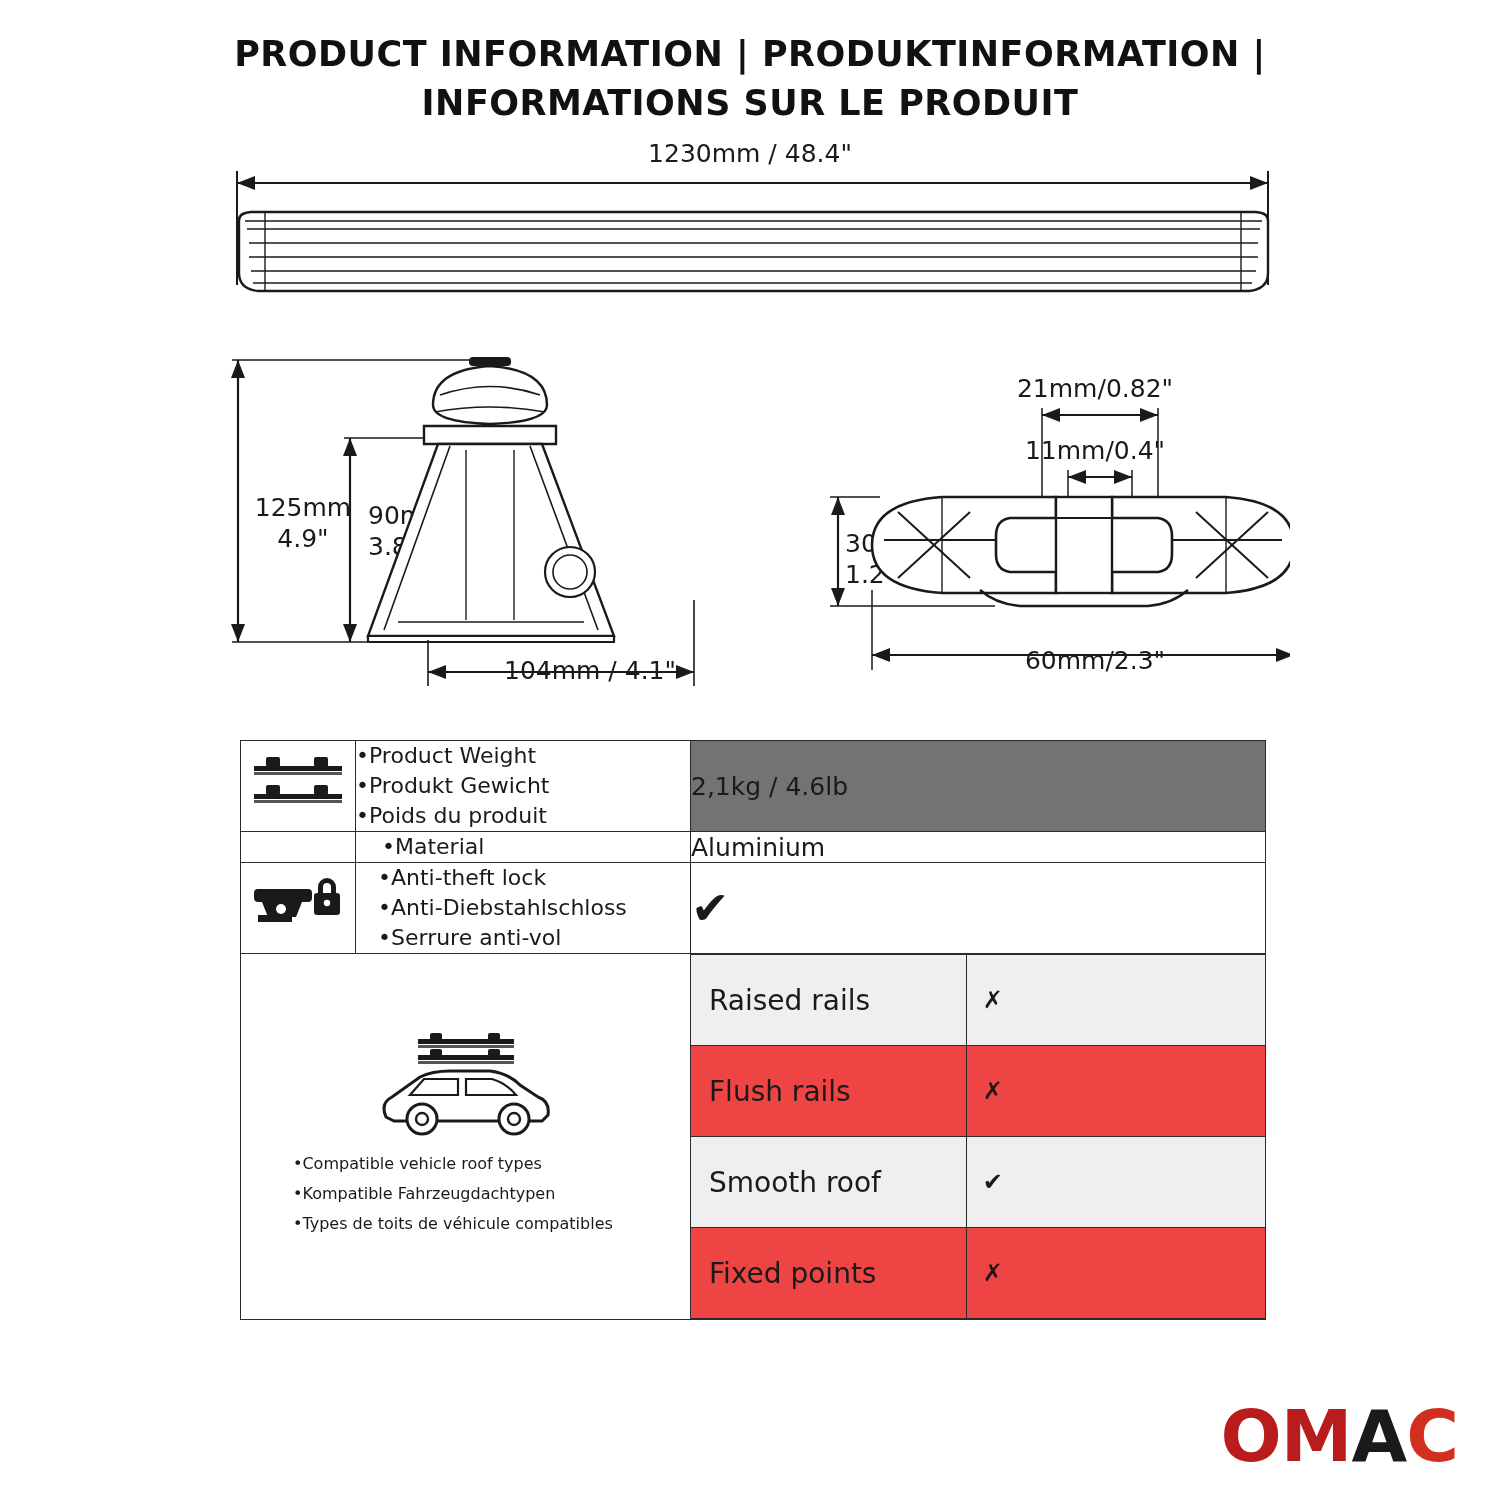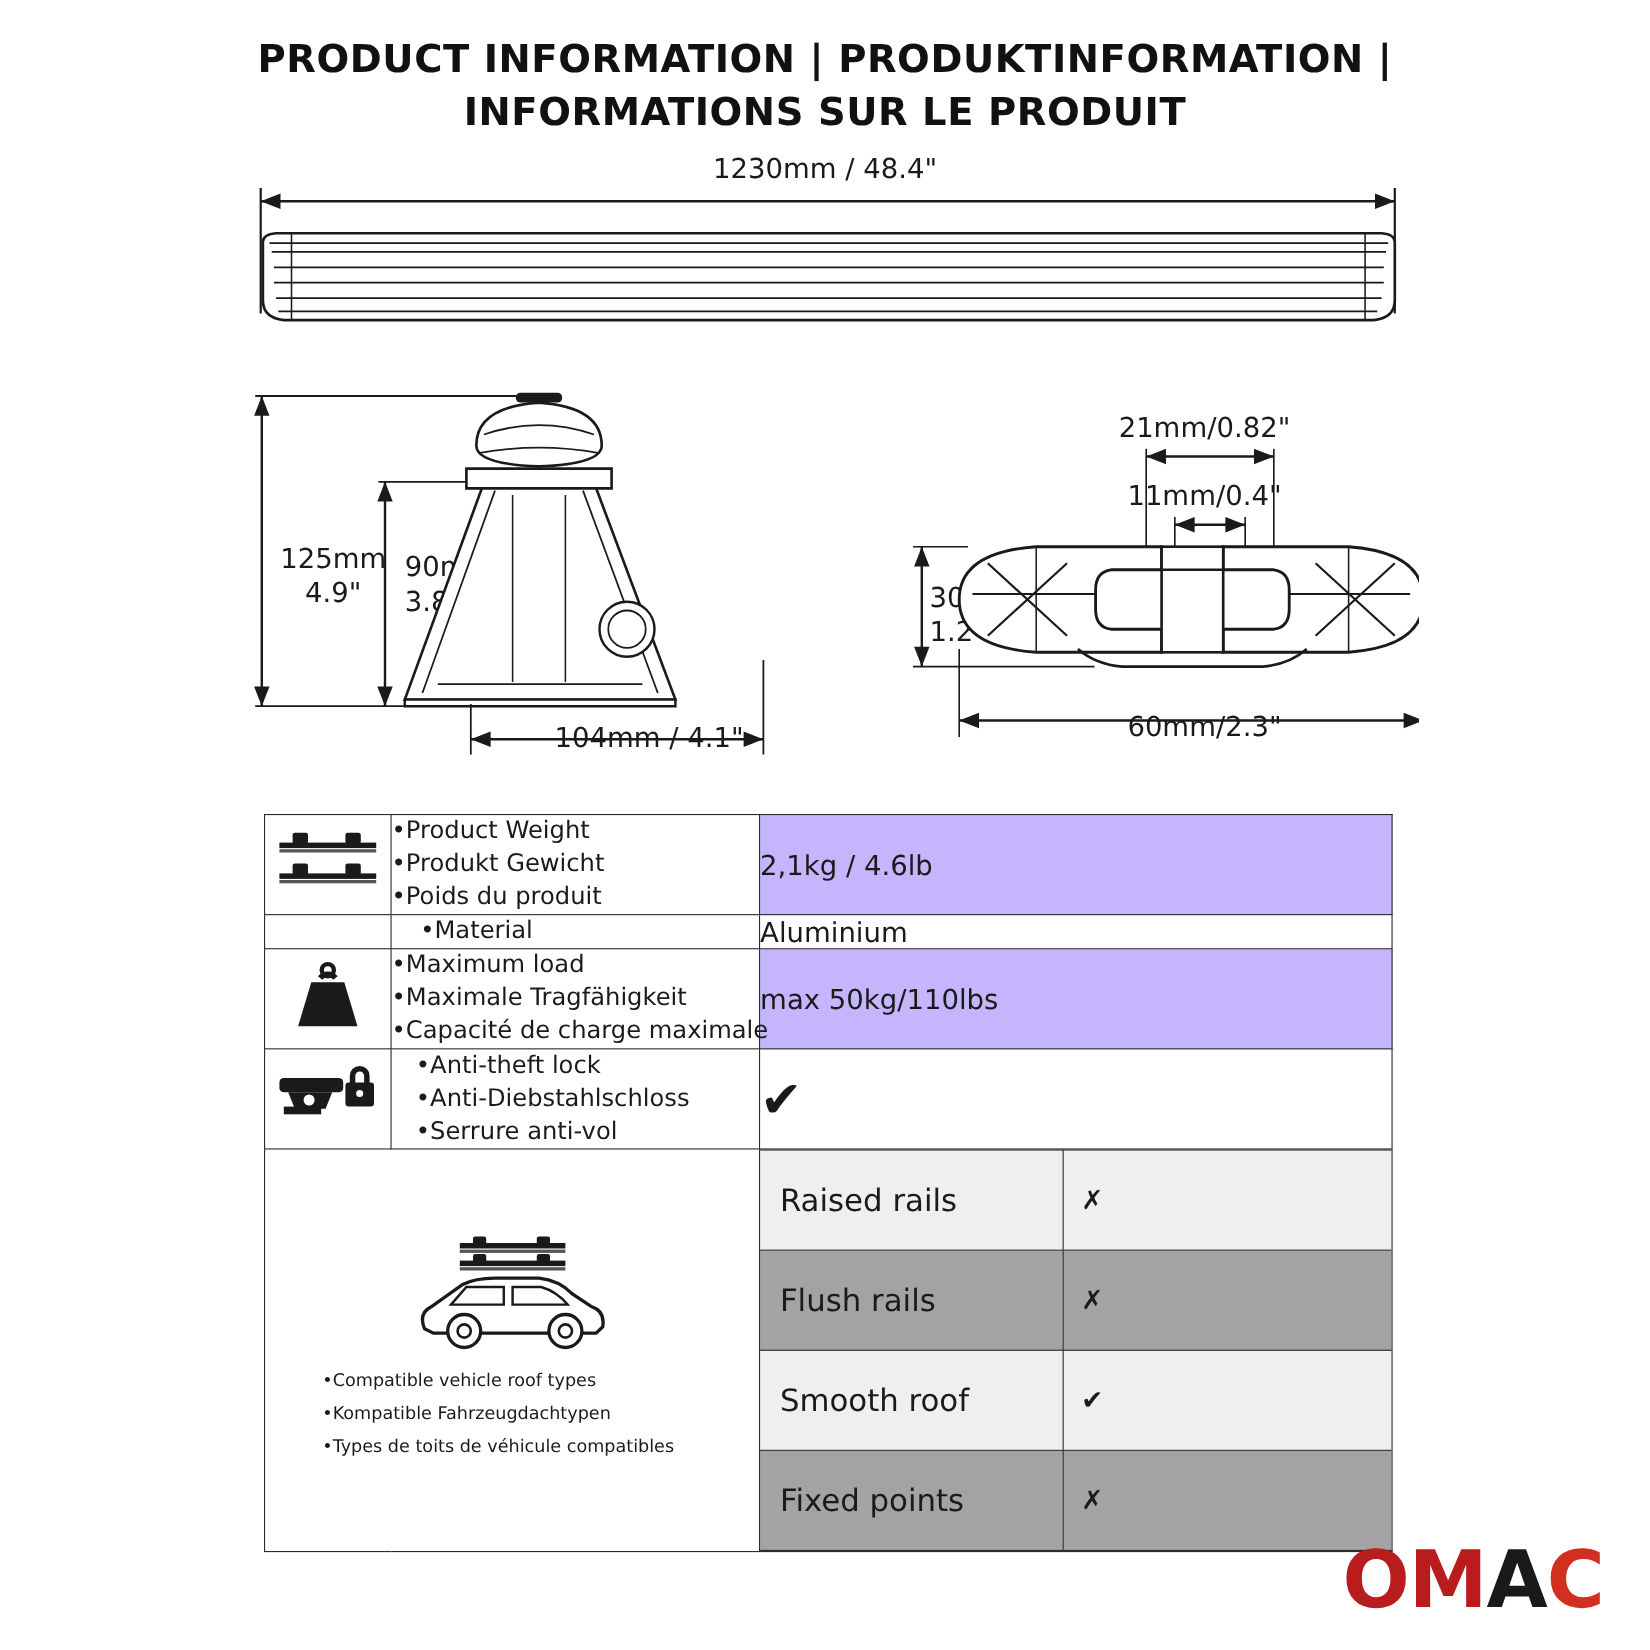--- a/index.html
+++ b/index.html
@@ -70,21 +70,21 @@
     text-align: center;
     padding: 6px 0;
   }
   .cell-label {
     padding: 8px 10px 8px 6px;
     font-size: 22px;
     line-height: 30px;
   }
   .cell-label .b { display: block; white-space: nowrap; }
   .cell-value {
-    background: #c4b5fd;
+    background: #737373;
     padding-left: 22px;
     font-size: 25px;
   }
   .cell-value.white { background: #ffffff; }
   .check {
     font-size: 46px;
     line-height: 46px;
     font-weight: bold;
   }
   .nested {
@@ -97,21 +97,21 @@
     font-size: 28px;
     padding: 14px 0 14px 18px;
     height: 62px;
   }
   .nested td.mark {
     width: 195px;
     font-size: 24px;
     padding-left: 16px;
   }
   .nested tr.shade td { background: #efefef; }
-  .nested tr.plain td { background: #a3a3a3; margin-top: 30px; }
+  .nested tr.plain td { background: #ef4444; margin-top: 30px; }
   .nested td.first-left { border-left: none; }
   .nested td.last-right { border-right: none; }
   .roof-cell {
     padding: 0;
     vertical-align: top;
   }
   .roof-left {
     padding: 6px 8px 12px 6px;
     text-align: center;
   }
@@ -306,35 +306,20 @@
       </tr>
 
       <tr>
         <td class="cell-icon"></td>
         <td class="cell-label" style="padding-left:26px;">
           <span class="b">•Material</span>
         </td>
         <td class="cell-value white">Aluminium</td>
       </tr>
 
-      <tr>
-        <td class="cell-icon">
-          <svg width="70" height="66" viewBox="0 0 70 66">
-            <path d="M28,16 a9,9 0 0 1 14,0" fill="none" stroke="#1a1a1a" stroke-width="5"></path>
-            <circle cx="35" cy="9" r="5.5" fill="none" stroke="#1a1a1a" stroke-width="4"></circle>
-            <path d="M20,20 L50,20 L62,60 L8,60 Z" fill="#1a1a1a"></path>
-          </svg>
-        </td>
-        <td class="cell-label">
-          <span class="b">•Maximum load</span>
-          <span class="b">•Maximale Tragfähigkeit</span>
-          <span class="b">•Capacité de charge maximale</span>
-        </td>
-        <td class="cell-value">max 50kg/110lbs</td>
-      </tr>
 
       <tr>
         <td class="cell-icon">
           <svg width="100" height="70" viewBox="0 0 100 70">
             <rect x="6" y="18" width="58" height="13" rx="4" fill="#1a1a1a"></rect>
             <path d="M14,31 L54,31 L48,46 L20,46 Z" fill="#1a1a1a"></path>
             <rect x="10" y="44" width="34" height="7" fill="#1a1a1a"></rect>
             <circle cx="33" cy="38" r="5" fill="#ffffff"></circle>
             <path d="M70,16 a9,9 0 0 1 18,0 l0,7 l-5,0 l0,-7 a4,4 0 0 0 -8,0 l0,7 l-5,0 Z" fill="#1a1a1a"></path>
             <rect x="66" y="22" width="26" height="22" rx="3" fill="#1a1a1a"></rect>

